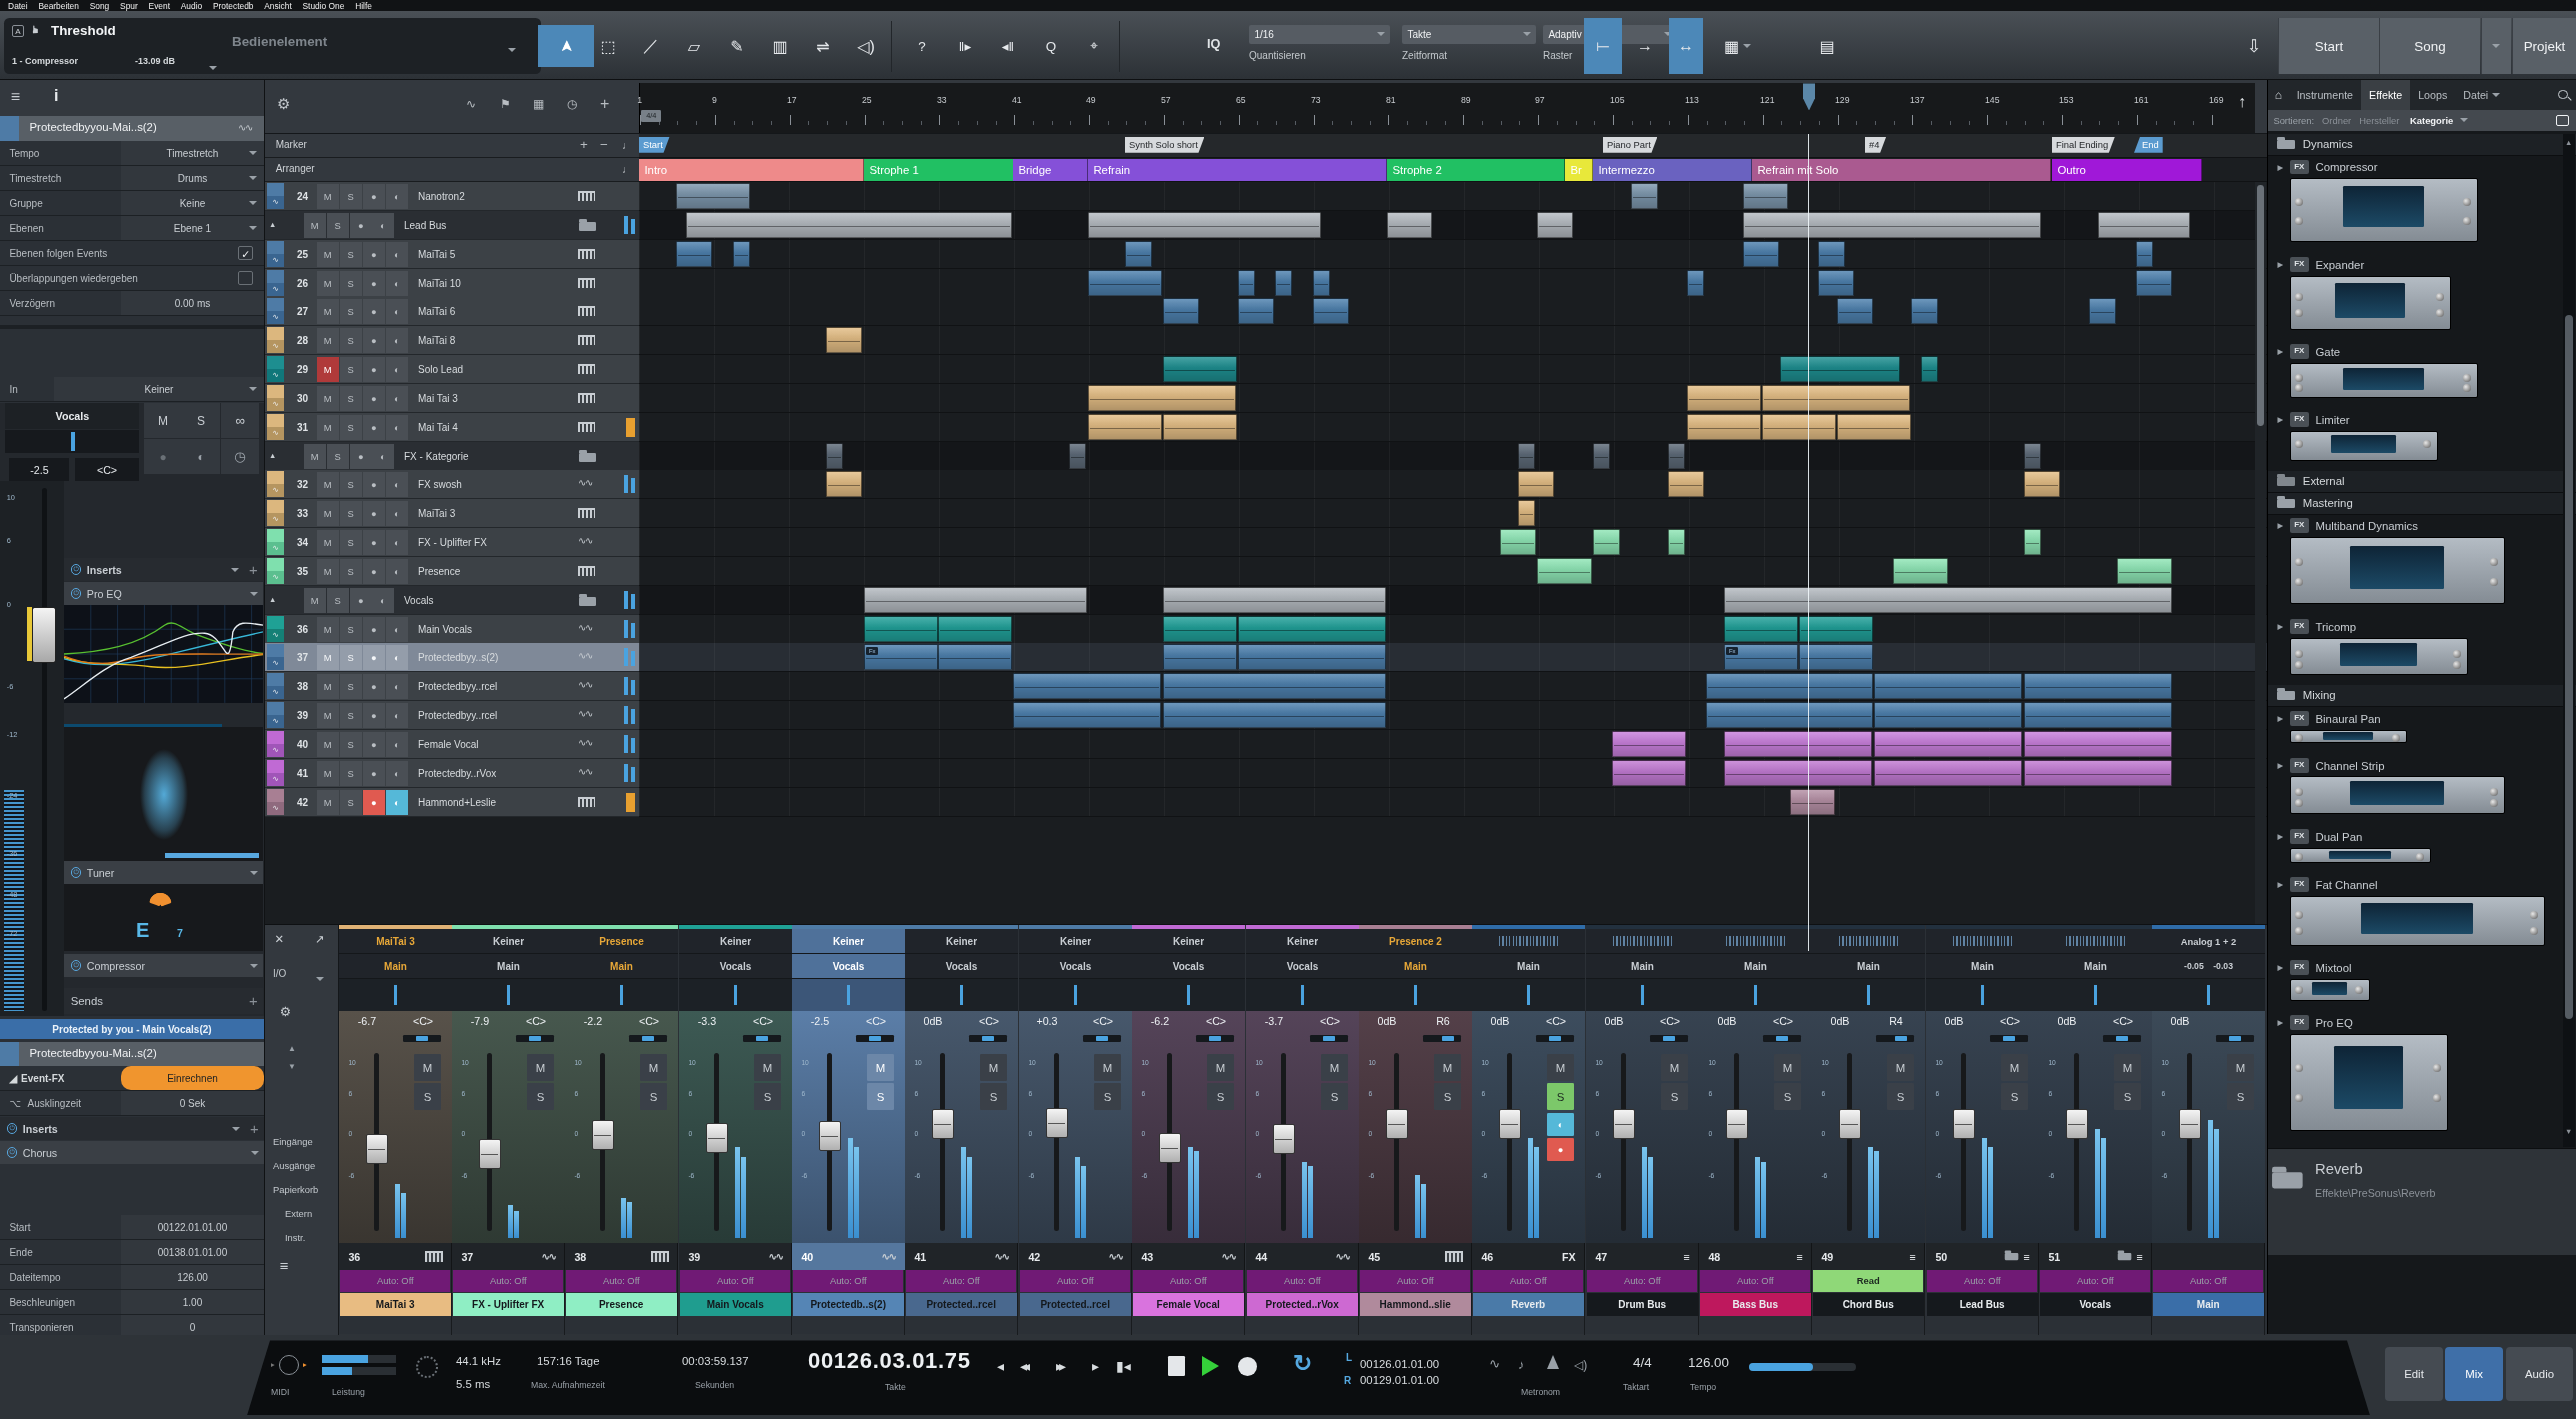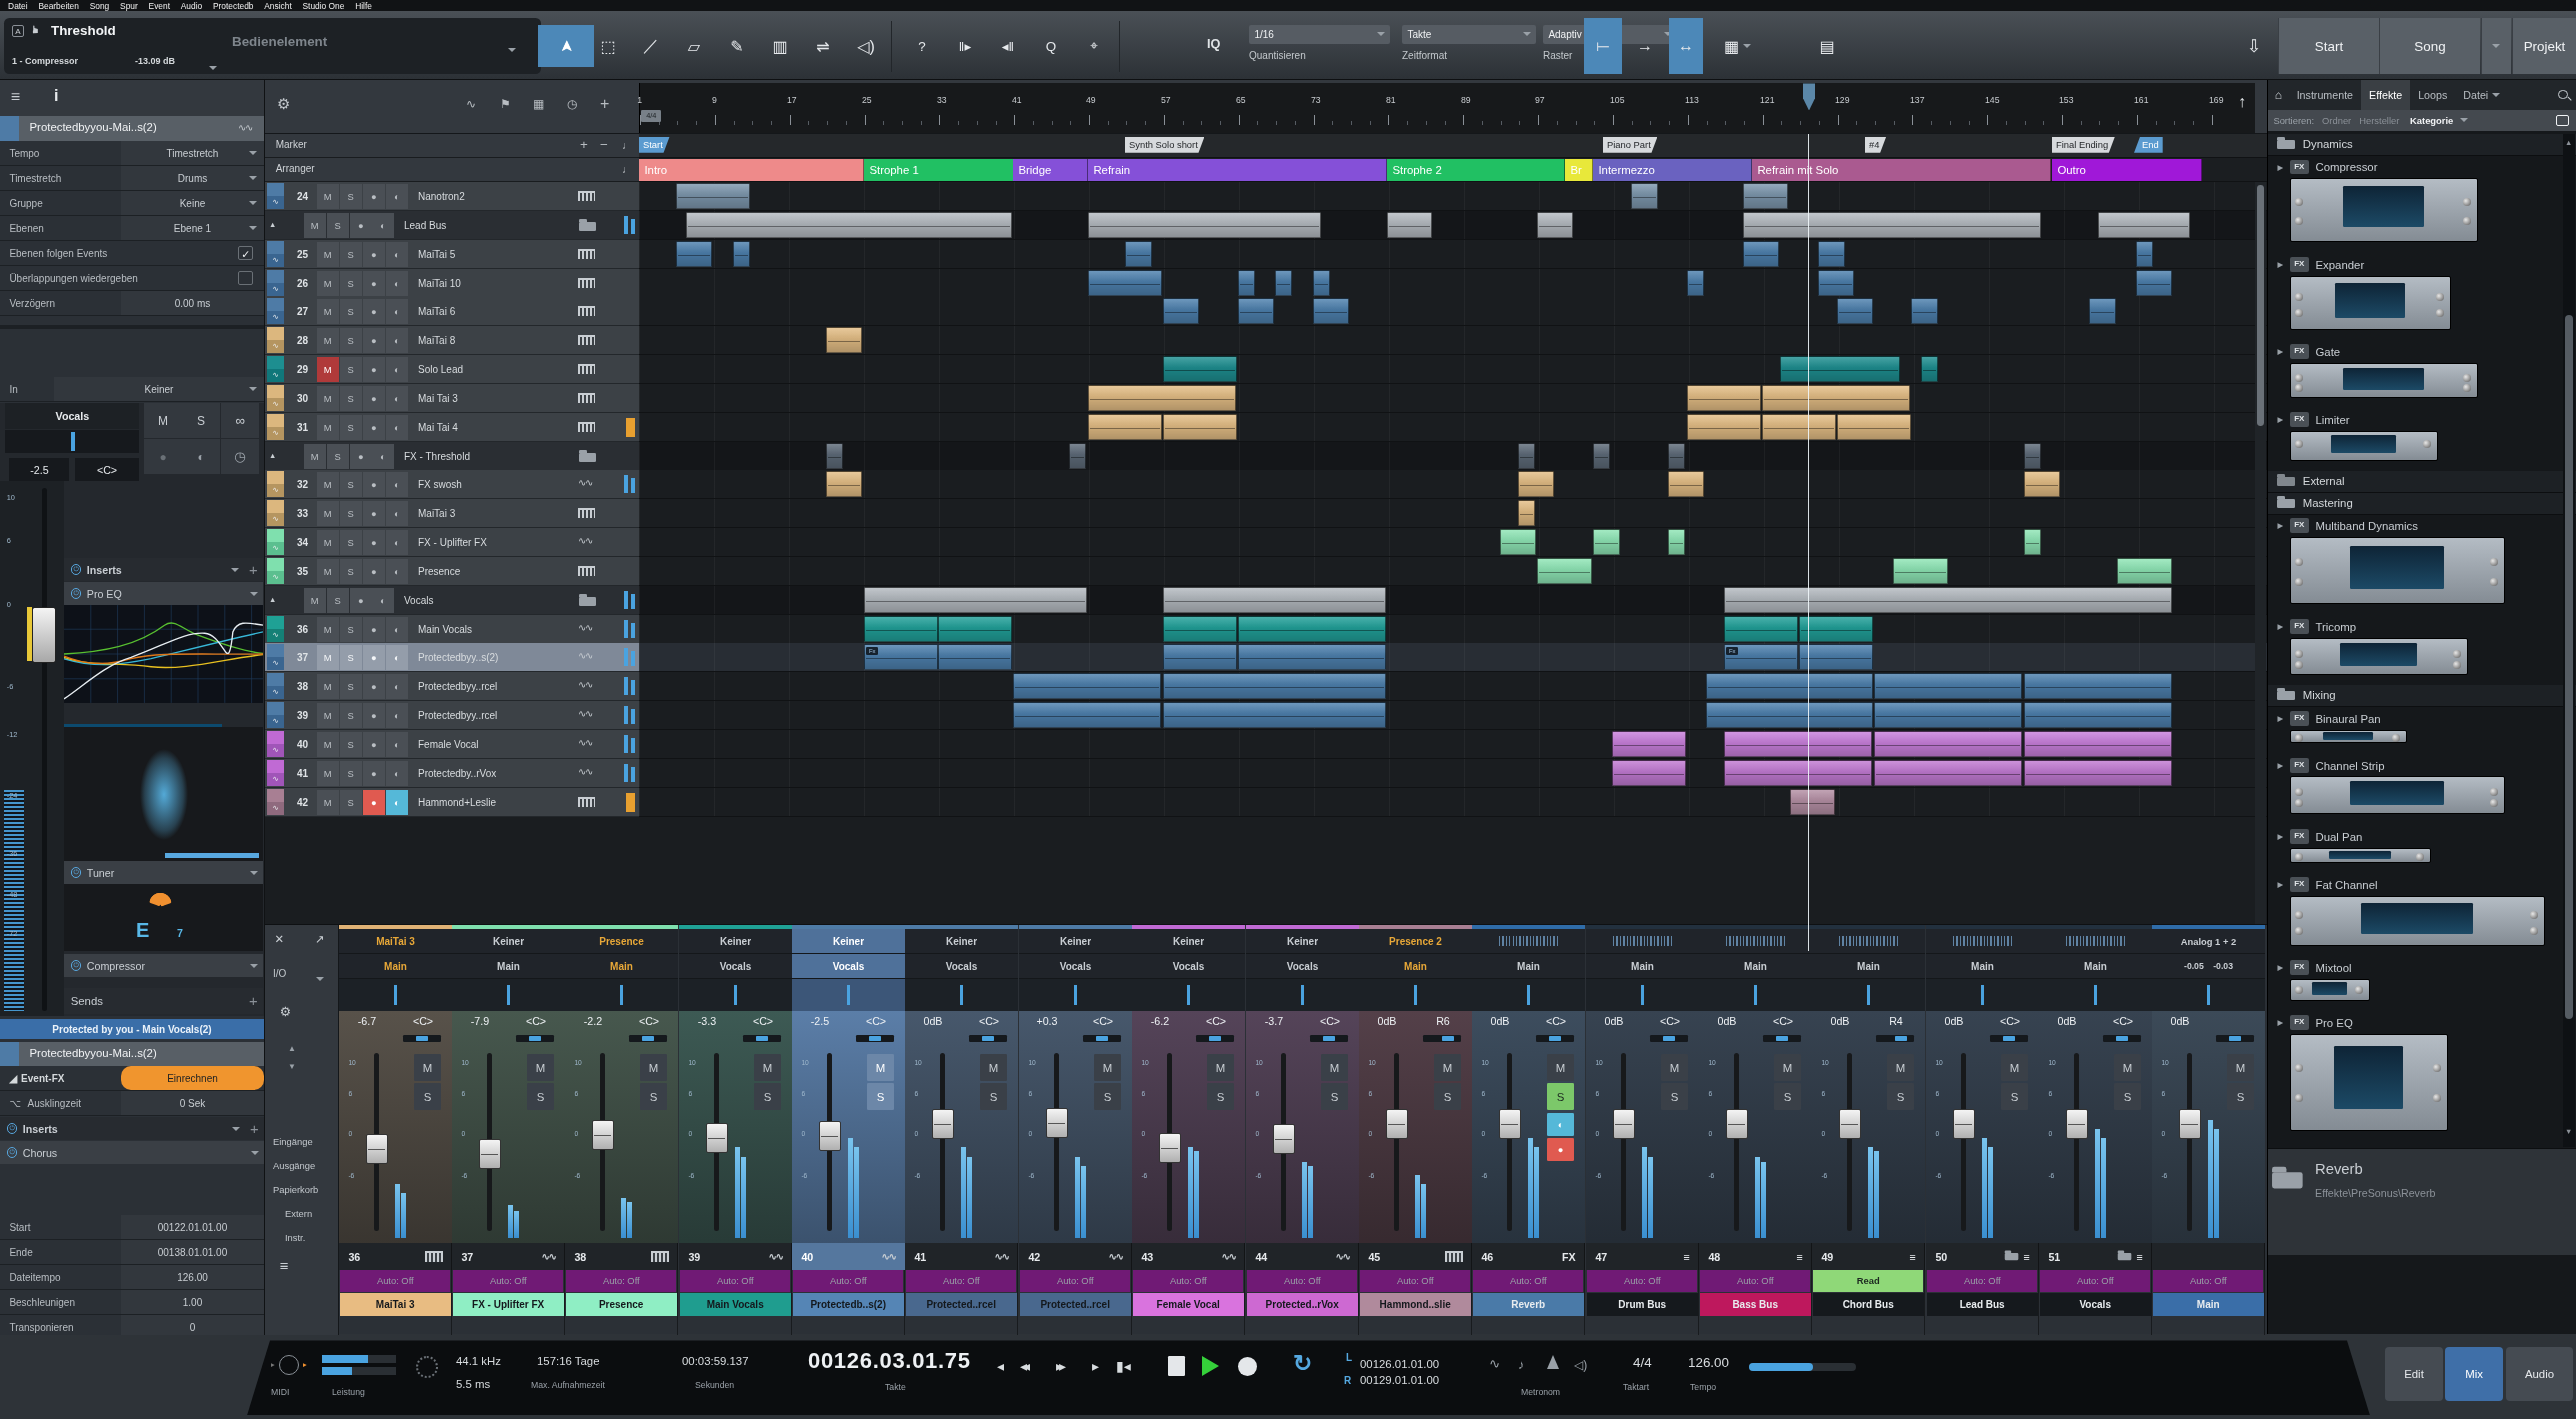--- a/index.html
+++ b/index.html
@@ -736,21 +736,21 @@
           <div class="clip" style="left: 1048px; width: 74px; background-color: rgb(227, 189, 133);"></div>
           <div class="clip" style="left: 1123px; width: 74px; background-color: rgb(227, 189, 133);"></div>
           <div class="clip" style="left: 1198px; width: 74px; background-color: rgb(227, 189, 133);"></div>
         </div>
         <div class="abs trow-head" style="top: 260px; background: rgb(42, 46, 51);">
           <div class="abs" style="left: 4px; top: 9.4px; font-size: 7.4px; color: rgb(201, 206, 211);">▲</div>
           <div class="abs tbtn" style="left: 39px;">M</div>
           <div class="abs tbtn" style="left: 62px;">S</div>
           <div class="abs tbtn" style="left: 85px;">●</div>
           <div class="abs tbtn" style="left: 107px;">◐</div>
-          <div class="abs tname" style="left: 139px; font-size: 10px;">FX - Threshold</div>
+          <div class="abs tname" style="left: 139px; font-size: 10px;">FX - Kategorie</div>
           <div class="foldicon" style="position: absolute; left: 314px; top: 10.7px;"></div>
         </div>
         <div class="abs trow-lane" style="top: 260px; background-color: rgb(20, 22, 25);">
           <div class="clip" style="left: 187px; width: 17.4px; background-color: rgb(93, 106, 120);"></div>
           <div class="clip" style="left: 430px; width: 17.4px; background-color: rgb(93, 106, 120);"></div>
           <div class="clip" style="left: 879px; width: 17.4px; background-color: rgb(93, 106, 120);"></div>
           <div class="clip" style="left: 954px; width: 17.4px; background-color: rgb(93, 106, 120);"></div>
           <div class="clip" style="left: 1029px; width: 17.4px; background-color: rgb(93, 106, 120);"></div>
           <div class="clip" style="left: 1385px; width: 17.4px; background-color: rgb(93, 106, 120);"></div>
         </div>

